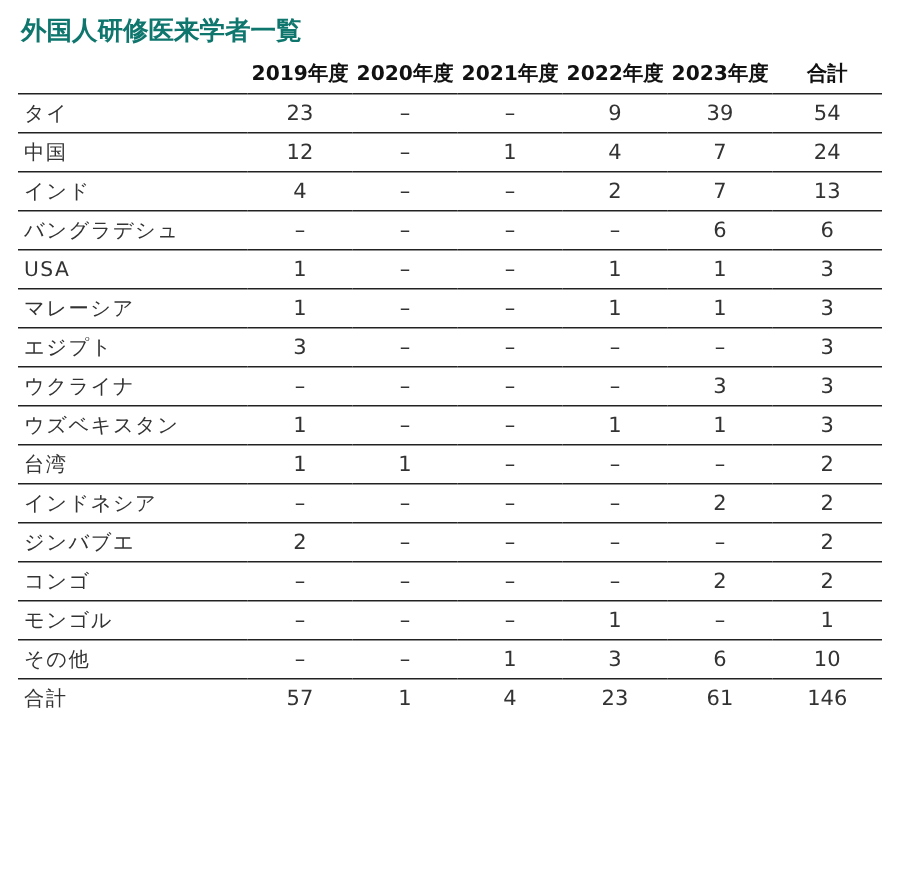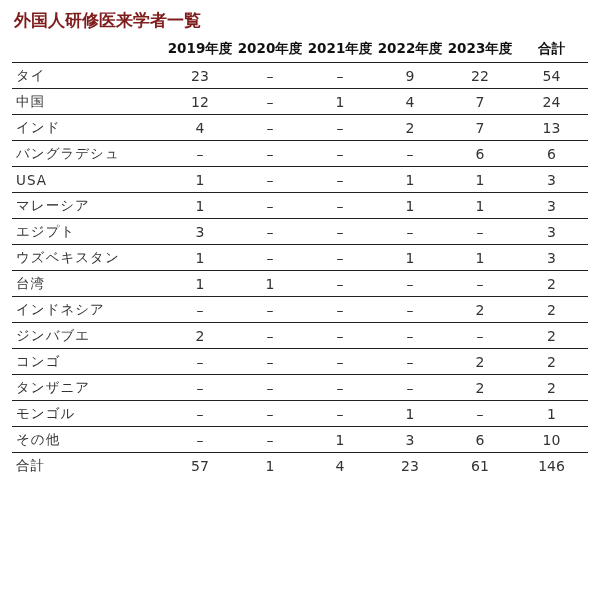--- a/index.html
+++ b/index.html
@@ -3,21 +3,21 @@
 <meta charset="utf-8">
 <style>
   html, body { margin: 0; padding: 0; background: #ffffff; }
   body {
     width: 601px; height: 589px; position: relative; overflow: hidden;
     font-family: "DejaVu Sans", "Liberation Sans", sans-serif;
     color: #222222;
   }
   .title {
     position: absolute; left: 14px; top: 9px;
-    font-size: 17px; font-weight: bold; letter-spacing: 0px; color: #7f1d1d;
+    font-size: 17px; font-weight: bold; letter-spacing: 0px; color: #0f766e;
   }
   table {
     position: absolute; left: 12px; top: 36px;
     width: 576px; border-collapse: collapse; table-layout: fixed;
   }
   col.c-name { width: 153px; }
   col.c-year { width: 70px; }
   col.c-total { width: 73px; }
   th {
     height: 26px; padding: 0; font-size: 13.5px; font-weight: bold;
@@ -57,21 +57,21 @@
       <th>合計</th>
     </tr>
   </thead>
   <tbody id="tbody">
       <tr>
         <td class="name">タイ</td>
         <td>23</td>
         <td>–</td>
         <td>–</td>
         <td>9</td>
-        <td>22</td>
+        <td>39</td>
         <td>54</td>
       </tr>
       <tr>
         <td class="name">中国</td>
         <td>12</td>
         <td>–</td>
         <td>1</td>
         <td>4</td>
         <td>7</td>
         <td>24</td>
@@ -115,20 +115,29 @@
       <tr>
         <td class="name">エジプト</td>
         <td>3</td>
         <td>–</td>
         <td>–</td>
         <td>–</td>
         <td>–</td>
         <td>3</td>
       </tr>
       <tr>
+        <td class="name">ウクライナ</td>
+        <td>–</td>
+        <td>–</td>
+        <td>–</td>
+        <td>–</td>
+        <td>3</td>
+        <td>3</td>
+      </tr>
+      <tr>
         <td class="name">ウズベキスタン</td>
         <td>1</td>
         <td>–</td>
         <td>–</td>
         <td>1</td>
         <td>1</td>
         <td>3</td>
       </tr>
       <tr>
         <td class="name">台湾</td>
@@ -152,29 +161,20 @@
         <td class="name">ジンバブエ</td>
         <td>2</td>
         <td>–</td>
         <td>–</td>
         <td>–</td>
         <td>–</td>
         <td>2</td>
       </tr>
       <tr>
         <td class="name">コンゴ</td>
-        <td>–</td>
-        <td>–</td>
-        <td>–</td>
-        <td>–</td>
-        <td>2</td>
-        <td>2</td>
-      </tr>
-      <tr>
-        <td class="name">タンザニア</td>
         <td>–</td>
         <td>–</td>
         <td>–</td>
         <td>–</td>
         <td>2</td>
         <td>2</td>
       </tr>
       <tr>
         <td class="name">モンゴル</td>
         <td>–</td>

